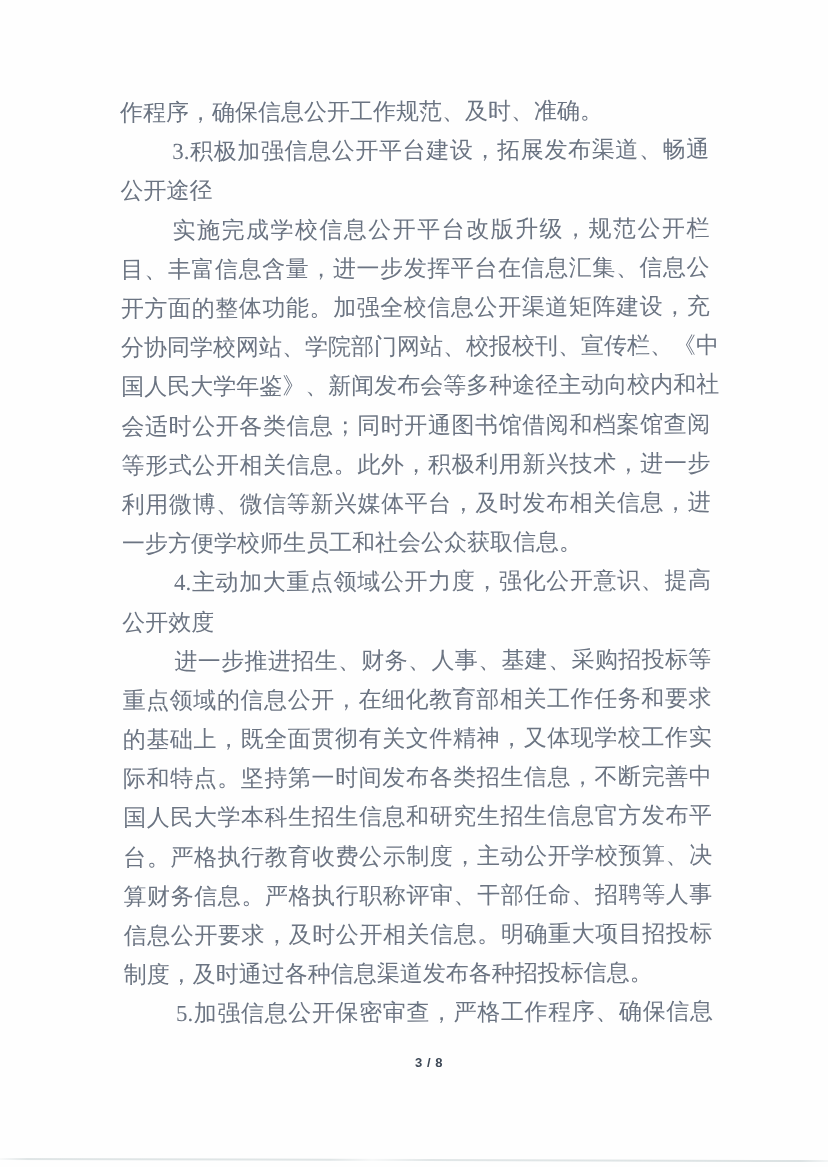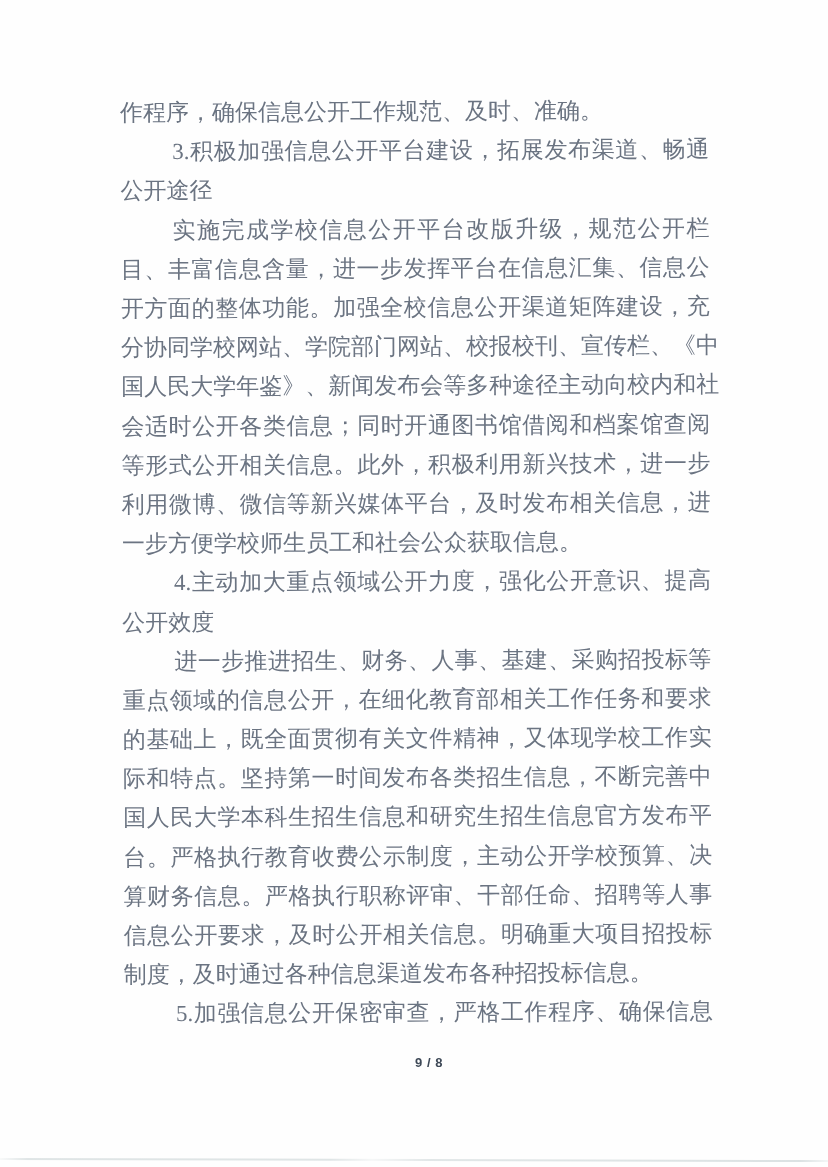--- a/index.html
+++ b/index.html
@@ -94,18 +94,18 @@
       <div class="line fill"><span>际</span><span>和</span><span>特</span><span>点</span><span>。</span><span>坚</span><span>持</span><span>第</span><span>一</span><span>时</span><span>间</span><span>发</span><span>布</span><span>各</span><span>类</span><span>招</span><span>生</span><span>信</span><span>息</span><span>，</span><span>不</span><span>断</span><span>完</span><span>善</span><span>中</span></div>
       <div class="line fill"><span>国</span><span>人</span><span>民</span><span>大</span><span>学</span><span>本</span><span>科</span><span>生</span><span>招</span><span>生</span><span>信</span><span>息</span><span>和</span><span>研</span><span>究</span><span>生</span><span>招</span><span>生</span><span>信</span><span>息</span><span>官</span><span>方</span><span>发</span><span>布</span><span>平</span></div>
       <div class="line fill"><span>台</span><span>。</span><span>严</span><span>格</span><span>执</span><span>行</span><span>教</span><span>育</span><span>收</span><span>费</span><span>公</span><span>示</span><span>制</span><span>度</span><span>，</span><span>主</span><span>动</span><span>公</span><span>开</span><span>学</span><span>校</span><span>预</span><span>算</span><span>、</span><span>决</span></div>
       <div class="line fill"><span>算</span><span>财</span><span>务</span><span>信</span><span>息</span><span>。</span><span>严</span><span>格</span><span>执</span><span>行</span><span>职</span><span>称</span><span>评</span><span>审</span><span>、</span><span>干</span><span>部</span><span>任</span><span>命</span><span>、</span><span>招</span><span>聘</span><span>等</span><span>人</span><span>事</span></div>
       <div class="line fill"><span>信</span><span>息</span><span>公</span><span>开</span><span>要</span><span>求</span><span>，</span><span>及</span><span>时</span><span>公</span><span>开</span><span>相</span><span>关</span><span>信</span><span>息</span><span>。</span><span>明</span><span>确</span><span>重</span><span>大</span><span>项</span><span>目</span><span>招</span><span>投</span><span>标</span></div>
       <div class="line"><span>制</span><span>度</span><span>，</span><span>及</span><span>时</span><span>通</span><span>过</span><span>各</span><span>种</span><span>信</span><span>息</span><span>渠</span><span>道</span><span>发</span><span>布</span><span>各</span><span>种</span><span>招</span><span>投</span><span>标</span><span>信</span><span>息</span><span>。</span></div>
       <div class="line fill indent"><span>5.</span><span>加</span><span>强</span><span>信</span><span>息</span><span>公</span><span>开</span><span>保</span><span>密</span><span>审</span><span>查</span><span>，</span><span>严</span><span>格</span><span>工</span><span>作</span><span>程</span><span>序</span><span>、</span><span>确</span><span>保</span><span>信</span><span>息</span></div>
     </div>
 
   <div class="footer-bar">
-    <span class="page-indicator" style="color: rgb(62, 73, 87);">9 / 8</span>
+    <span class="page-indicator" style="color: rgb(62, 73, 87);">3 / 8</span>
   </div>
 
   <div class="bottom-edge"></div>
 
 </div>
 
 </body></html>

